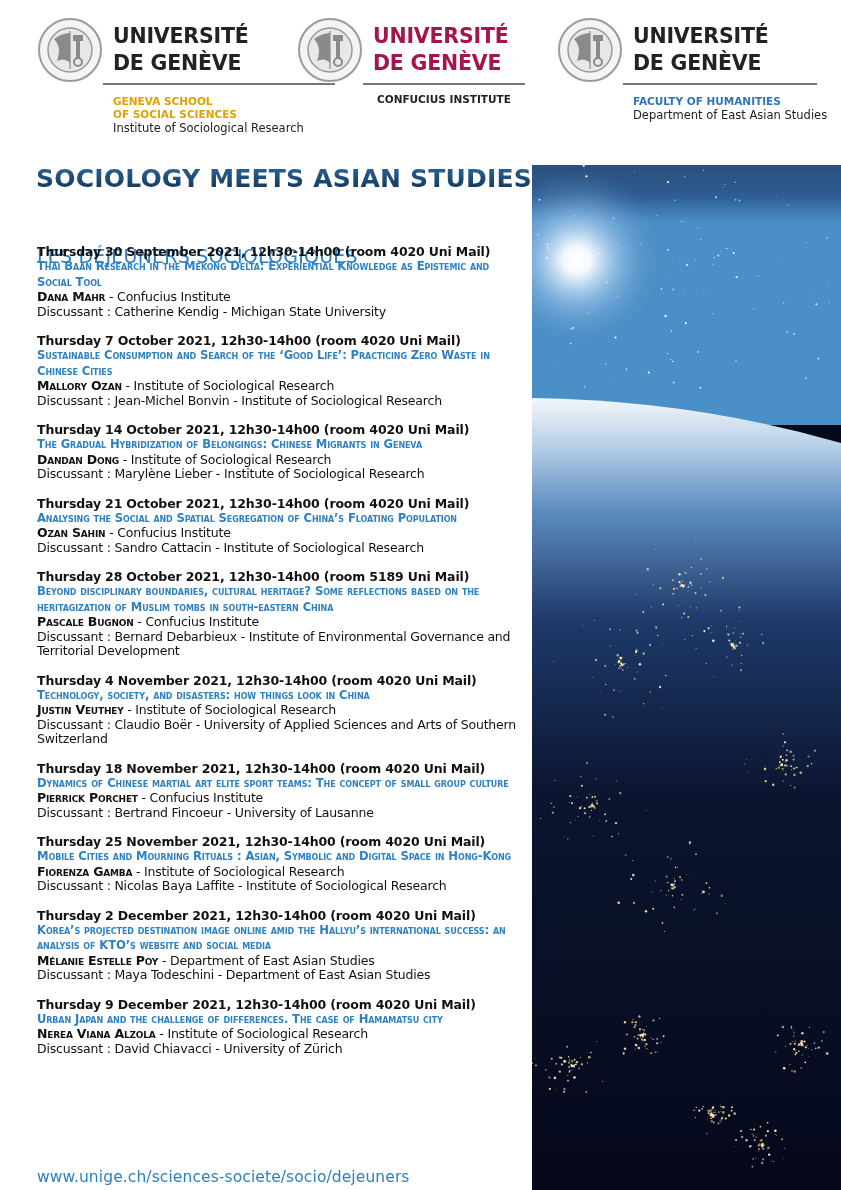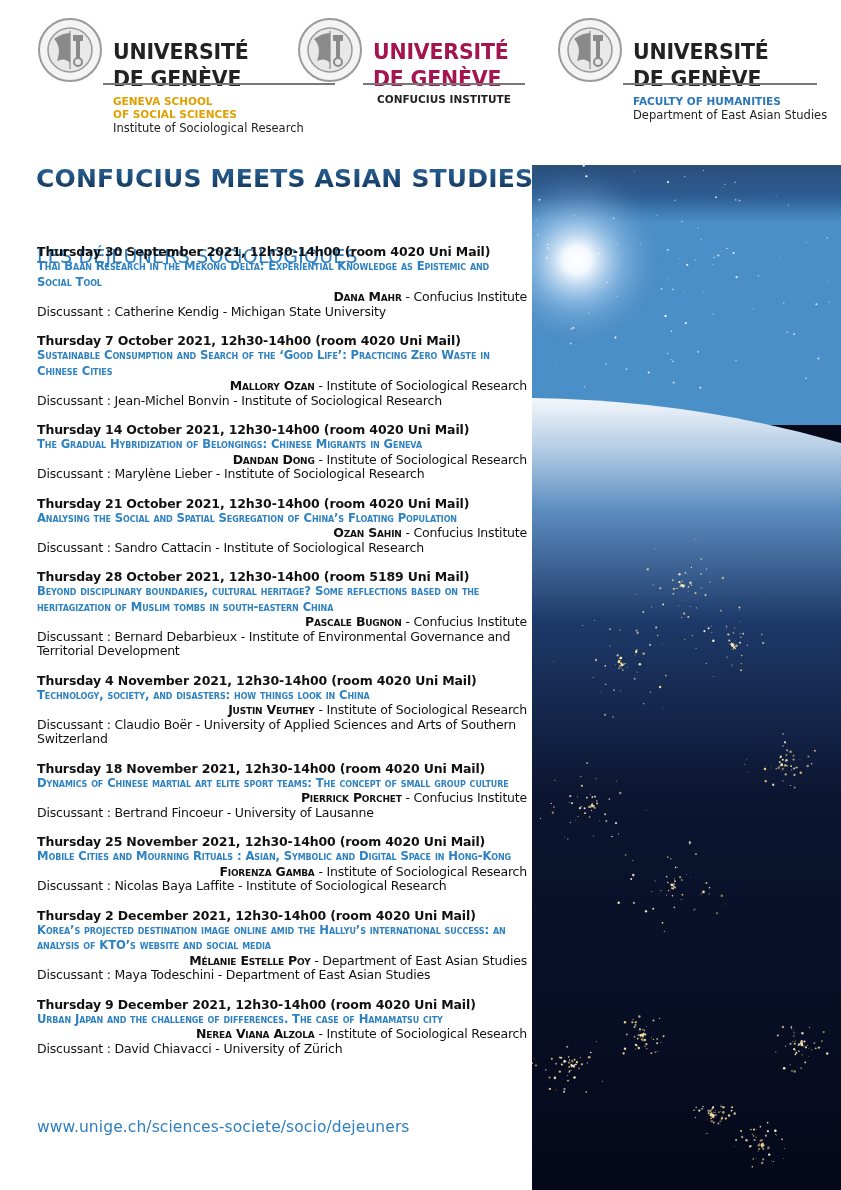--- a/index.html
+++ b/index.html
@@ -3,21 +3,21 @@
 <meta charset="utf-8">
 <style>
   html, body { margin: 0; padding: 0; }
   body { width: 841px; height: 1190px; background: #ffffff; position: relative; overflow: hidden;
          font-family: "DejaVu Sans", sans-serif; color: #1a1a1a; }
 
   
   .logo { position: absolute; top: 17px; }
   .logo .seal { position: absolute; left: 0; top: 0; width: 66px; height: 66px; }
   .logo .uname { position: absolute; left: 76px; top: 6px; font-family: "DejaVu Sans", sans-serif;
-                 font-weight: bold; font-size: 20.5px; line-height: 27px; letter-spacing: -0.2px; white-space: nowrap; margin-top: 16px; }
+                 font-weight: bold; font-size: 20.5px; line-height: 27px; letter-spacing: -0.2px; white-space: nowrap; }
   .logo .rule { position: absolute; left: 66px; top: 66px; height: 1.5px; background: #777; }
   .logo .sub1, .logo .sub2 { position: absolute; left: 76px; font-weight: bold; font-size: 10.5px; line-height: 13px; white-space: nowrap; }
   .logo .sub3 { position: absolute; left: 76px; font-size: 11.5px; line-height: 14px; color: #222; white-space: nowrap; }
 
   #logo-left { left: 37px; width: 270px; }
   #logo-left .rule { width: 232px; }
   #logo-left .uname { color: #222; }
   #logo-left .sub1 { top: 78px; color: #e0a000; }
   #logo-left .sub2 { top: 91px; color: #e0a000; }
   #logo-left .sub3 { top: 104px; }
@@ -38,25 +38,25 @@
                 letter-spacing: 0.2px; color: #1c4a74; white-space: nowrap;
                 background: linear-gradient(180deg, #2c6aa0 0%, #0f2f52 100%);
                 -webkit-background-clip: text; background-clip: text; -webkit-text-fill-color: transparent; }
   #sub-title { position: absolute; left: 37px; top: 201px; font-size: 19px; color: #2f7fc0; white-space: nowrap; letter-spacing: 0.2px; margin-top: 44px; }
 
   
   #events { position: absolute; left: 37px; top: 244px; width: 490px; }
   .event { margin-bottom: 14px; }
   .ev-date { font-weight: bold; font-size: 12.5px; line-height: 15px; color: #111; white-space: nowrap; letter-spacing: -0.15px; }
   .ev-title { font-weight: bold; font-variant: small-caps; font-size: 11.6px; line-height: 15.5px; color: #2f82c2; letter-spacing: -0.1px; }
-  .ev-speaker { font-size: 12.5px; line-height: 14.5px; color: #111; white-space: nowrap; letter-spacing: -0.2px; text-align: right; }
+  .ev-speaker { font-size: 12.5px; line-height: 14.5px; color: #111; white-space: nowrap; letter-spacing: -0.2px; }
   .ev-speaker .sp-name { font-weight: bold; font-variant: small-caps; }
   .ev-disc { font-size: 12.5px; line-height: 14.5px; color: #111; letter-spacing: -0.2px; }
 
-  #website { position: absolute; left: 37px; top: 1118px; font-size: 15.5px; color: #2f7fc0; letter-spacing: 0.1px; white-space: nowrap; text-align: center; }
+  #website { position: absolute; left: 37px; top: 1168px; font-size: 15.5px; color: #2f7fc0; letter-spacing: 0.1px; white-space: nowrap; text-align: center; }
 
   
   #earth-image { position: absolute; left: 532px; top: 165px; width: 309px; height: 1025px; overflow: hidden; background: #05091a; }
   #earth-image svg { position: absolute; left: 0; top: 0; width: 309px; height: 1025px; }
 </style>
 </head>
 <body>
 
 <div class="logo" id="logo-left">
   <svg class="seal" viewBox="0 0 66 66">
@@ -108,21 +108,21 @@
   </svg>
   <div class="uname">
     <div>UNIVERSITÉ</div>
     <div>DE GENÈVE</div>
   </div>
   <div class="rule"></div>
   <div class="sub1">FACULTY OF HUMANITIES</div>
   <div class="sub3">Department of East Asian Studies</div>
 </div>
 
-<div id="main-title">CONFUCIUS MEETS ASIAN STUDIES</div>
+<div id="main-title">SOCIOLOGY MEETS ASIAN STUDIES</div>
 <div id="sub-title">LES DÉJEUNERS SOCIOLOGIQUES</div>
 
 <div id="events">
   <div class="event">
     <div class="ev-date">Thursday 30 September 2021, 12h30-14h00 (room 4020 Uni Mail)</div>
     <div class="ev-title">Thai Baan Research in the Mekong Delta: Experiential Knowledge as Epistemic and Social Tool</div>
     <div class="ev-speaker"><span class="sp-name">Dana Mahr</span><span class="sp-aff"> - Confucius Institute</span></div>
     <div class="ev-disc">Discussant : Catherine Kendig - Michigan State University</div>
   </div>
 

